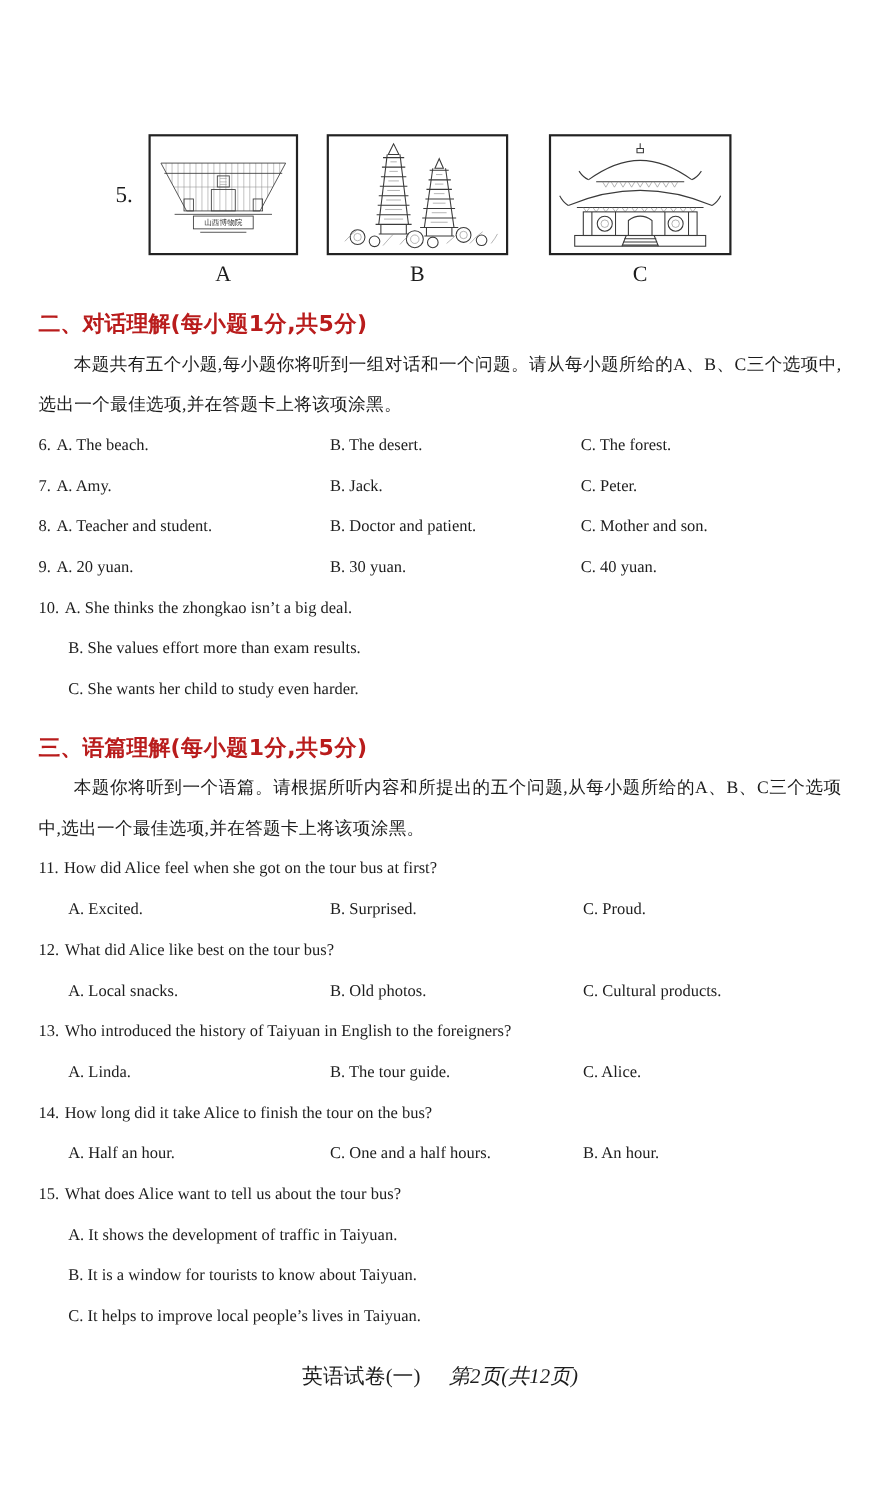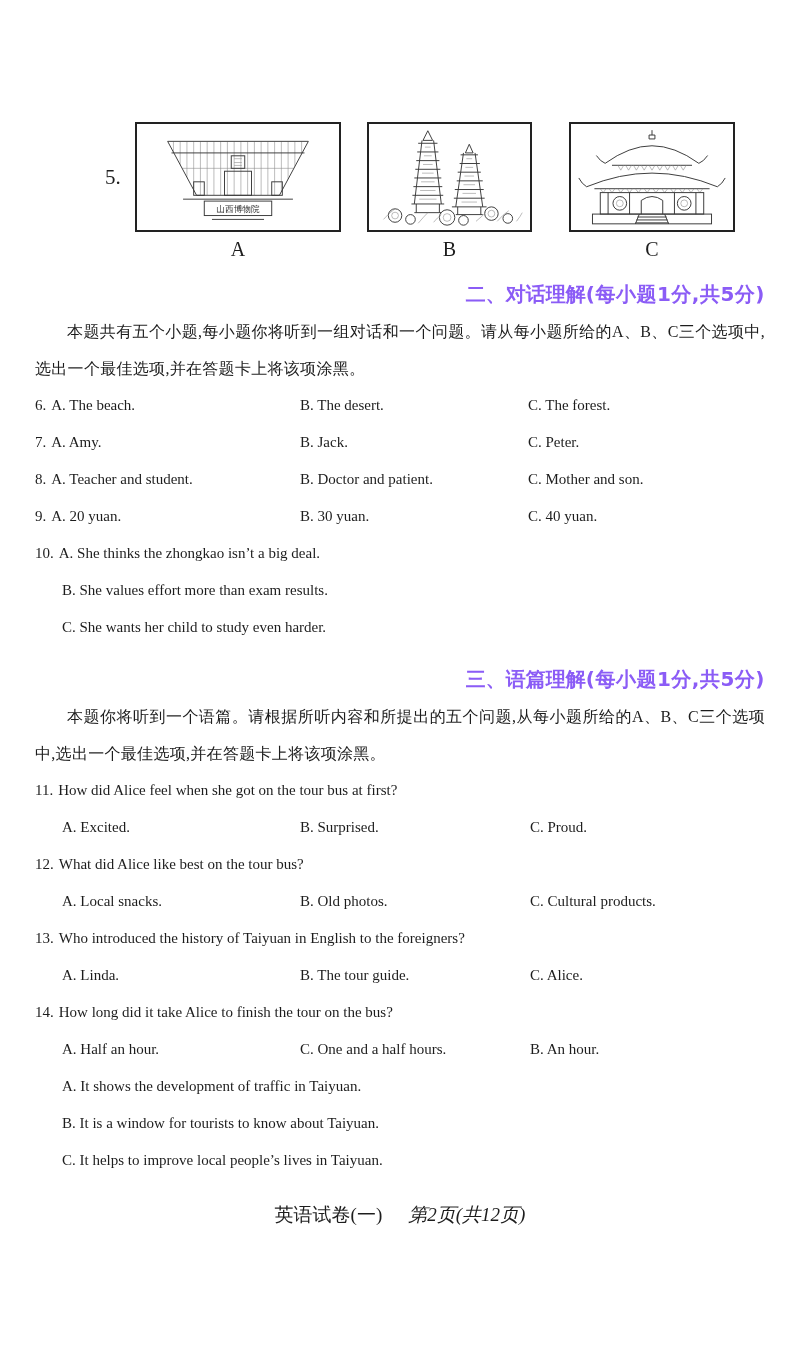--- a/index.html
+++ b/index.html
@@ -10,36 +10,35 @@
     color: #1d1d1d;
     font-family: "Liberation Serif", "DejaVu Serif", serif;
     overflow: hidden;
   }
   .sheet { padding: 0 35px; }
 
   
   .q5-block { padding-top: 122px; display: flex; align-items: stretch; }
   .q5-num { font-size: 21px; margin-left: 70px; width: 30px; align-self: center; padding-bottom: 28px; }
   .figure { display: flex; flex-direction: column; }
-  .fig-a { width: 206px; }
+  .fig-a { width: 136px; }
   .fig-b { width: 165px; margin-left: 26px; }
   .fig-c { width: 166px; margin-left: 37px; }
   .figure-box { height: 110px; border: 2px solid #222; background: #fff; }
   .figure-box svg { display: block; width: 100%; height: 100%; }
   .figure-label { text-align: center; font-size: 20px; margin-top: 5px; line-height: 24px; }
 
   
   .sec-heading {
     margin-top: 14px;
     font-family: "DejaVu Sans", "Liberation Sans", sans-serif;
     font-weight: bold;
     font-size: 20px;
     line-height: 38px;
-    color: #8b5cf6;
-    text-align: right;
+    color: #b91c1c;
   }
   .hd-note { font-weight: bold; letter-spacing: 0.5px; }
 
   
   .intro {
     margin: 0;
     font-size: 16px;
     line-height: 37px;
     text-indent: 2em;
     text-align: justify;
@@ -234,20 +233,23 @@
 
   <div class="qrow">
     <span class="qnum">14.</span><span>How long did it take Alice to finish the tour on the bus?</span>
   </div>
   <div class="qrow opt-grid">
     <span>A. Half an hour.</span>
     <span>C. One and a half hours.</span>
     <span>B. An hour.</span>
   </div>
 
+  <div class="qrow">
+    <span class="qnum">15.</span><span>What does Alice want to tell us about the tour bus?</span>
+  </div>
   <div class="qrow indent">
     <span>A. It shows the development of traffic in Taiyuan.</span>
   </div>
   <div class="qrow indent">
     <span>B. It is a window for tourists to know about Taiyuan.</span>
   </div>
   <div class="qrow indent">
     <span>C. It helps to improve local people’s lives in Taiyuan.</span>
   </div>
 

